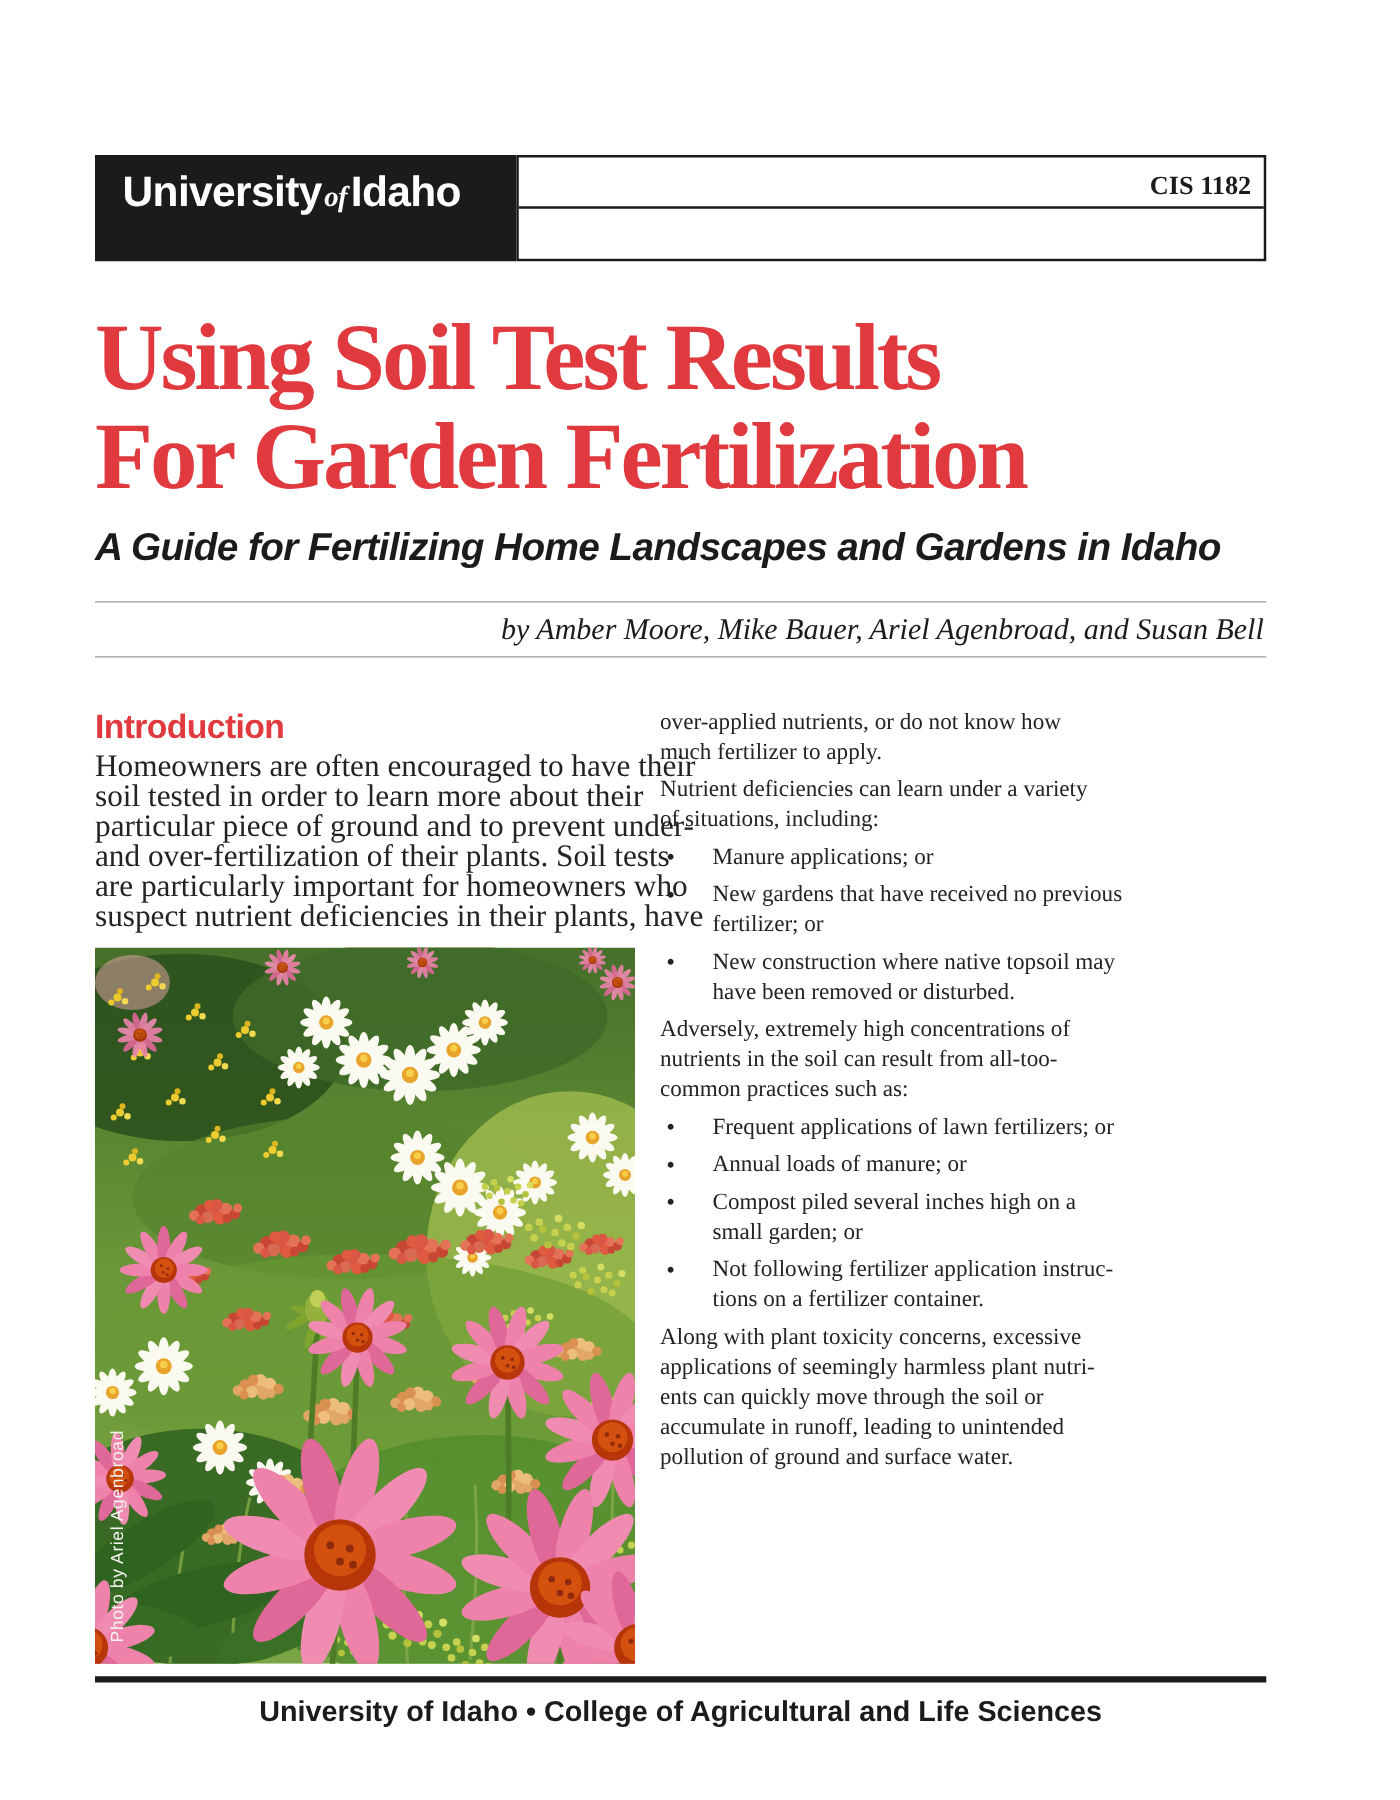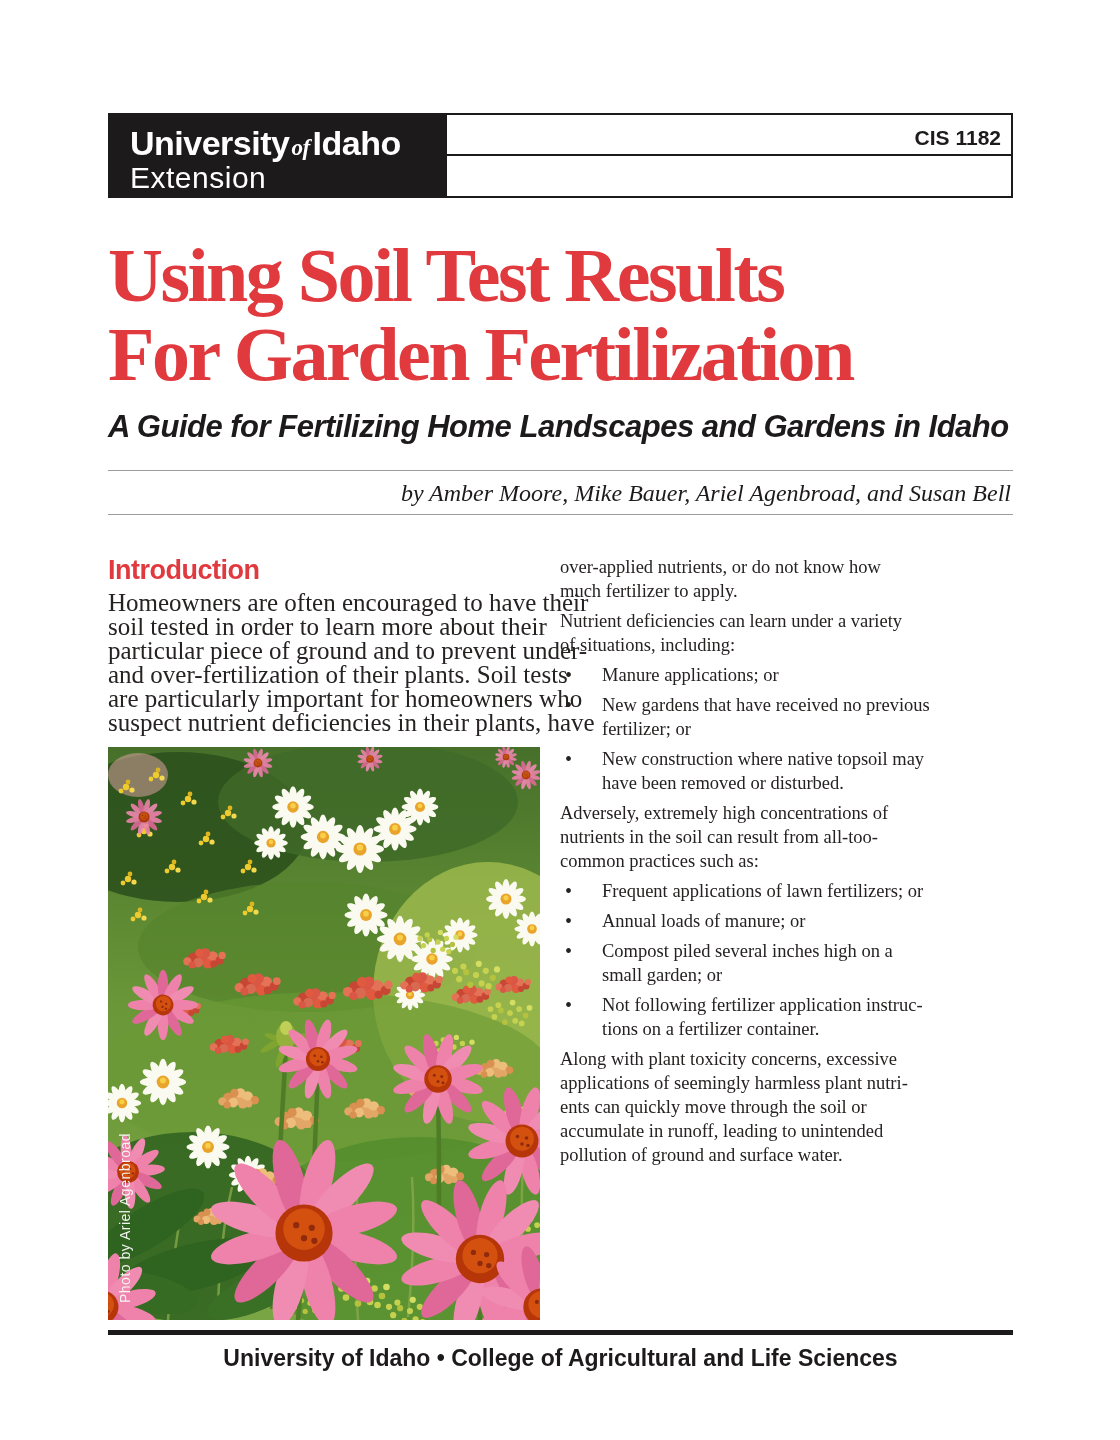--- a/index.html
+++ b/index.html
@@ -2,38 +2,38 @@
 <html><head>
 <meta charset="utf-8">
 <style>
   * { box-sizing: border-box; }
   html,body { margin:0; padding:0; }
   body {
     width:1120px; height:1440px; background:#ffffff;
     font-family:"Liberation Serif", serif; color:#262222;
     overflow:hidden;
   }
-  .page { width:1120px; height:1209px; padding:113px 107px 0 108px; }
+  .page { width:1120px; height:1209px; padding:113px 107px 0 76px;margin-top:11px; }
 
   
   .masthead { display:flex; height:85px; }
   .logo-box {
     width:337px; background:#1d1a1b; color:#fff;
     padding:13px 0 0 22px; flex:none;
     font-family:"Liberation Sans", sans-serif; line-height:1;
   }
   .logo-line1 { font-size:34px; font-weight:bold; letter-spacing:-0.5px; white-space:nowrap; }
   .logo-of { font-family:"Liberation Serif", serif; font-style:italic; font-weight:600; font-size:23px; padding:0 3px 0 2px; }
   .logo-line2 { font-size:30px; font-weight:400; letter-spacing:0.5px; margin-top:3px; }
   .pub-box { flex:1; border:2px solid #1d1a1b; background:#fff; display:flex; flex-direction:column; }
   .pub-top {
     height:41px; border-bottom:2px solid #1d1a1b;
     display:flex; align-items:flex-end; justify-content:flex-end;
     padding:0 10px 4px 0;
-    font-family:Liberation Sans, sans-serif; font-weight:bold; font-size:21px; color:#1d1a1b;
+    font-family:Liberation Serif, serif; font-weight:bold; font-size:21px; color:#1d1a1b;
   }
   .pub-bottom { flex:1; }
 
   
   .doc-title {
     margin:38px 0 0 0; font-family:Liberation Serif, serif;
     font-weight:800; font-size:76px; line-height:79px;
     letter-spacing:-2.5px; color:#e0393e; white-space:nowrap;
   }
   .subtitle {
@@ -75,21 +75,20 @@
   }
 </style>
 </head>
 <body>
 
 <div class="page">
 
   <div class="masthead">
     <div class="logo-box">
       <div class="logo-line1"><span>University</span><span class="logo-of">of</span><span>Idaho</span></div>
-      <div class="logo-line2">Extension</div>
     </div>
     <div class="pub-box">
       <div class="pub-top">CIS 1182</div>
       <div class="pub-bottom"></div>
     </div>
   </div>
 
   <h1 class="doc-title">
     <div>Using Soil Test Results</div>
     <div>For Garden Fertilization</div>

